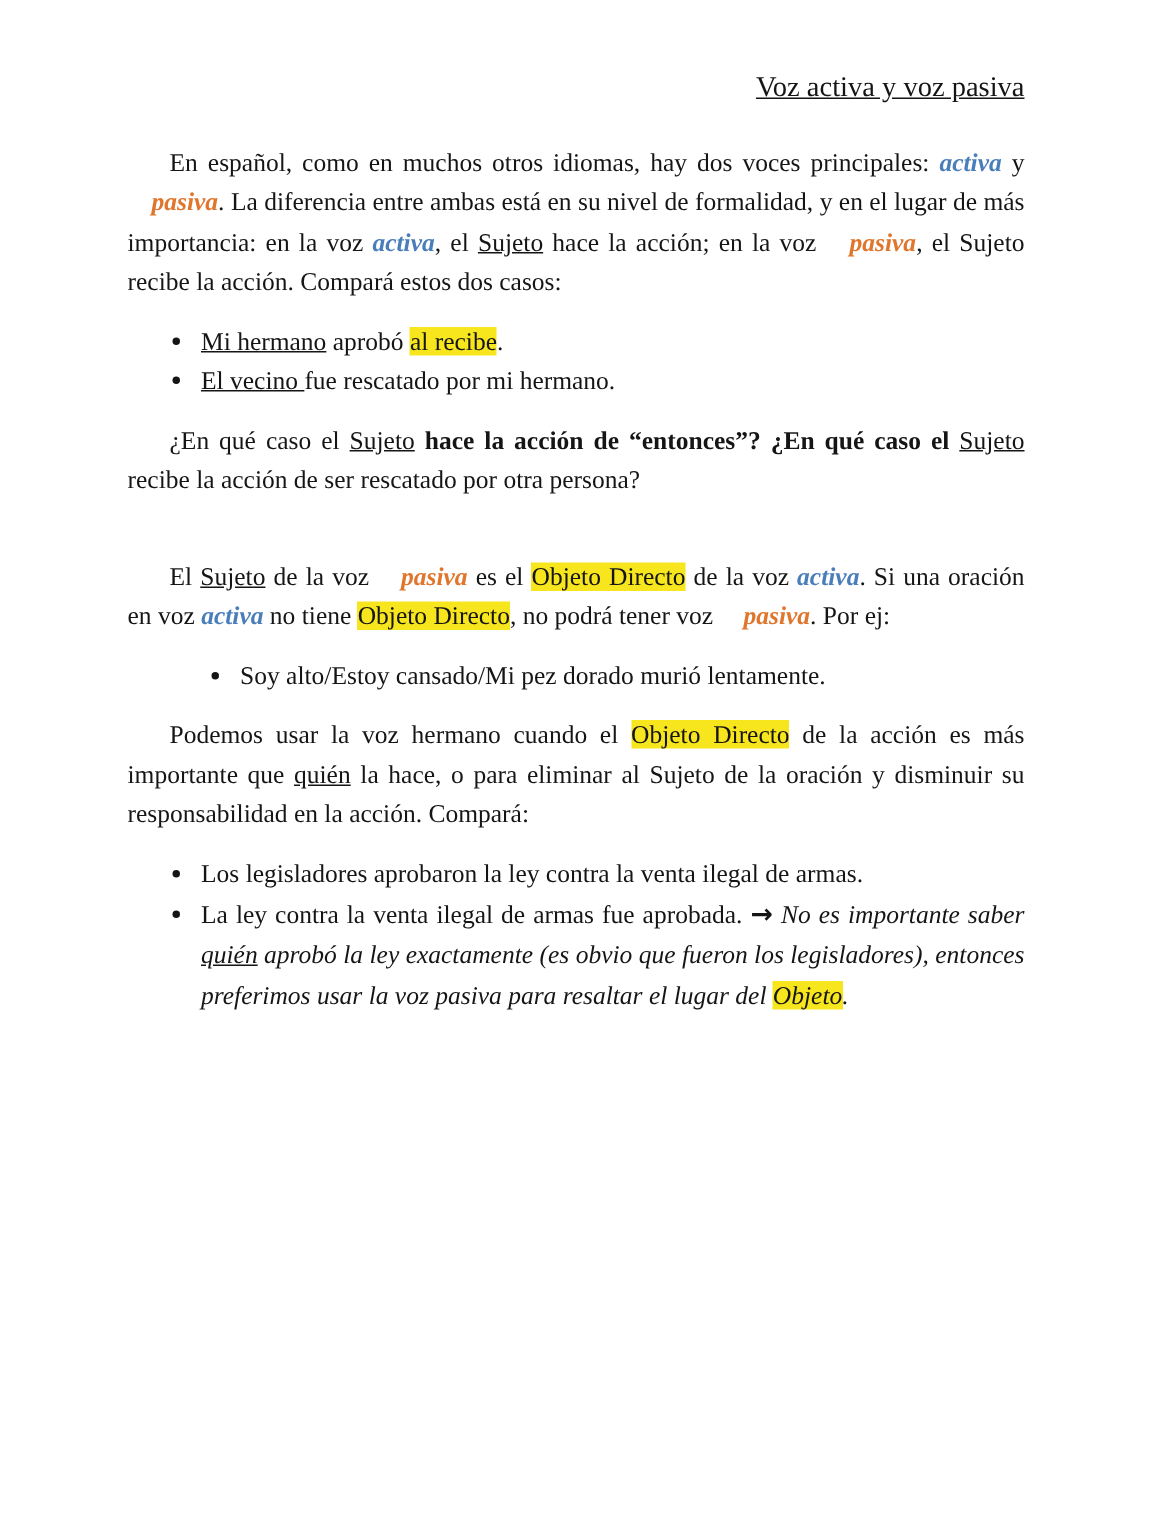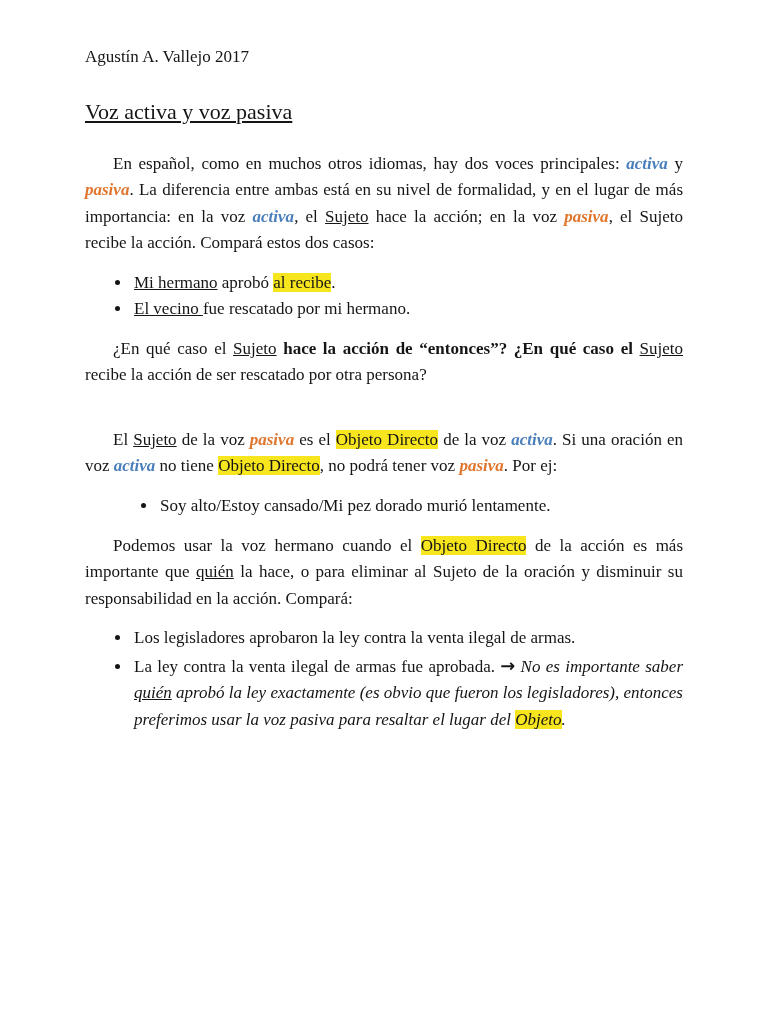--- a/index.html
+++ b/index.html
@@ -19,23 +19,23 @@
     line-height: 1.56;
     color: #151515;
     overflow: hidden;
   }
   .author-line {
     margin: 0 0 24px 0;
     text-align: left;
   }
   .doc-title {
     margin: 0 0 22px 0;
-    text-align: left;
+    text-align: right;
     font-weight: normal;
-    font-size: 22px;
+    font-size: 19px;
     text-decoration: underline;
   }
   .para {
     margin: 0 0 13px 0;
     text-align: justify;
     text-indent: 28px;
   }
   ul.bullet-list {
     margin: 0 0 13px 0;
     padding: 0 0 0 47px;
@@ -50,28 +50,27 @@
   }
   .gap-before { margin-top: 38px; }
   .gap-before-sm { margin-top: 16px; }
 
   
   .rs-u  { text-decoration: underline; }
   .rs-b  { font-weight: bold; }
   .rs-i  { font-style: italic; }
   .rs-hl { background-color: var(--hl, #f7e51d); }
   .rs-blue   { color: var(--blue, #4a7ebb); font-style: italic; font-weight: bold; }
-  .rs-orange { color: var(--orange, #e0752c); font-style: italic; font-weight: bold; }
+  .rs-orange { color: var(--orange, #e0752c); font-style: italic; font-weight: bold; margin-left: 16px; }
   .rs-barrow { font-family: "DejaVu Sans", sans-serif; font-weight: bold; font-size: 1.05em; }
 </style>
 </head>
 <body>
 
 <div class="page">
-  <p class="author-line">Agustín A. Vallejo 2017</p>
   <h1 class="doc-title">Voz activa y voz pasiva</h1>
   <div>
       <p class="para"><span>En español, como en muchos otros idiomas, hay dos voces principales: </span><span class="rs-blue">activa</span><span> y </span><span class="rs-orange">pasiva</span><span>. La diferencia entre ambas está en su nivel de formalidad, y en el lugar de más importancia: en la voz </span><span class="rs-blue">activa</span><span>, el </span><span class="rs-u">Sujeto</span><span> hace la acción; en la voz </span><span class="rs-orange">pasiva</span><span>, el Sujeto recibe la acción. Compará estos dos casos:</span></p>
       <ul class="bullet-list">
         <li><span class="rs-u">Mi hermano</span><span> aprobó </span><span class="rs-hl">al recibe</span><span>.</span></li>
         <li><span class="rs-u">El vecino </span><span>fue rescatado por mi hermano.</span></li>
       </ul>
       <p class="para"><span>¿En qué caso el </span><span class="rs-u">Sujeto</span><span> </span><span class="rs-b">hace la acción de “entonces”? ¿En qué caso el </span><span class="rs-u">Sujeto</span><span> recibe la acción de ser rescatado por otra persona?</span></p>
       <p class="para gap-before"><span>El </span><span class="rs-u">Sujeto</span><span> de la voz </span><span class="rs-orange">pasiva</span><span> es el </span><span class="rs-hl">Objeto Directo</span><span> de la voz </span><span class="rs-blue">activa</span><span>. Si una oración en voz </span><span class="rs-blue">activa</span><span> no tiene </span><span class="rs-hl">Objeto Directo</span><span>, no podrá tener voz </span><span class="rs-orange">pasiva</span><span>. Por ej:</span></p>
       <ul class="bullet-list indent-more">

